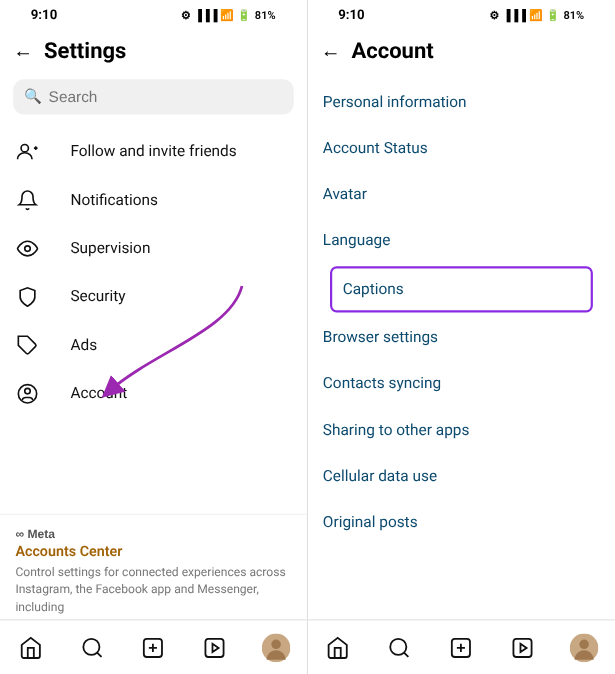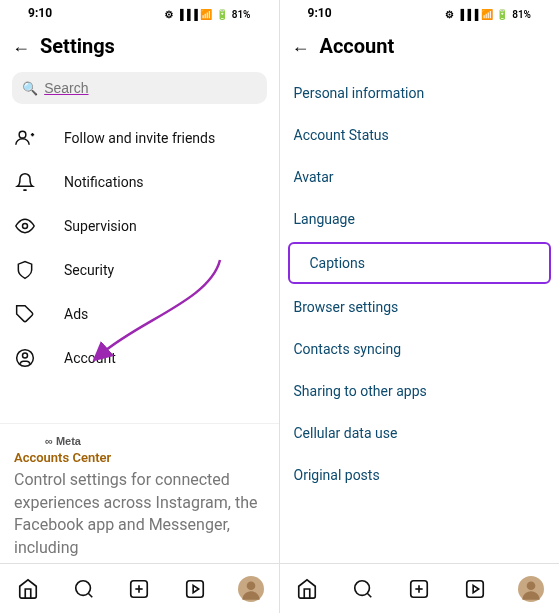--- a/index.html
+++ b/index.html
@@ -64,21 +64,20 @@
       gap: 6px;
     }
 
     .search-bar input {
       border: none;
       background: transparent;
       outline: none;
       font-size: 14px;
       color: #a21caf;
       width: 100%;
-      text-decoration: underline;
     }
 
     .search-icon-small { color: #888; font-size: 13px; }
 
     .menu-list {
       flex: 1;
       overflow-y: auto;
       padding: 4px 0;
     }
 
@@ -100,32 +99,32 @@
       flex-shrink: 0;
     }
 
     .menu-item .label { font-size: 14px; color: #111; }
 
     .meta-section {
       padding: 10px 14px 4px;
       border-top: 1px solid #f0f0f0;
     }
 
-    .meta-logo { display: flex; align-items: flex-start; gap: 4px; margin-bottom: 2px; margin-left: 31px; }
+    .meta-logo { display: flex; align-items: flex-start; gap: 4px; margin-bottom: 2px; }
 
     .accounts-center-link {
       color: #a16207;
       font-size: 13px;
       font-weight: 600;
       cursor: pointer;
       margin-bottom: 4px;
     }
 
     .meta-description {
-      font-size: 16px;
+      font-size: 11px;
       color: #777;
       line-height: 1.4;
     }
 
     .bottom-nav {
       display: flex;
       justify-content: space-around;
       align-items: center;
       padding: 8px 0;
       border-top: 1px solid #e0e0e0;
@@ -365,21 +364,21 @@
     </div>
     <div class="account-item">
       <span>Account Status</span>
     </div>
     <div class="account-item">
       <span>Avatar</span>
     </div>
     <div class="account-item">
       <span>Language</span>
     </div>
-    <div class="account-item highlighted" style="border:2px solid #8a2be2; border-radius:6px; margin:2px 8px; padding:11px 20px;">
+    <div class="account-item highlighted" style="border:2px solid #8a2be2; border-radius:6px; margin:2px 20px; padding:11px 10px;">
       <span>Captions</span>
     </div>
     <div class="account-item">
       <span>Browser settings</span>
     </div>
     <div class="account-item">
       <span>Contacts syncing</span>
     </div>
     <div class="account-item">
       <span>Sharing to other apps</span>

